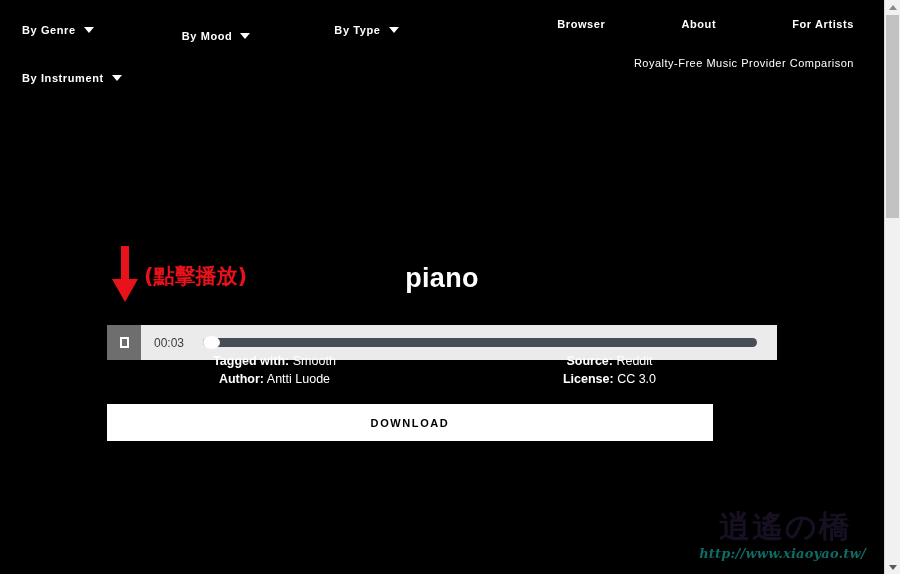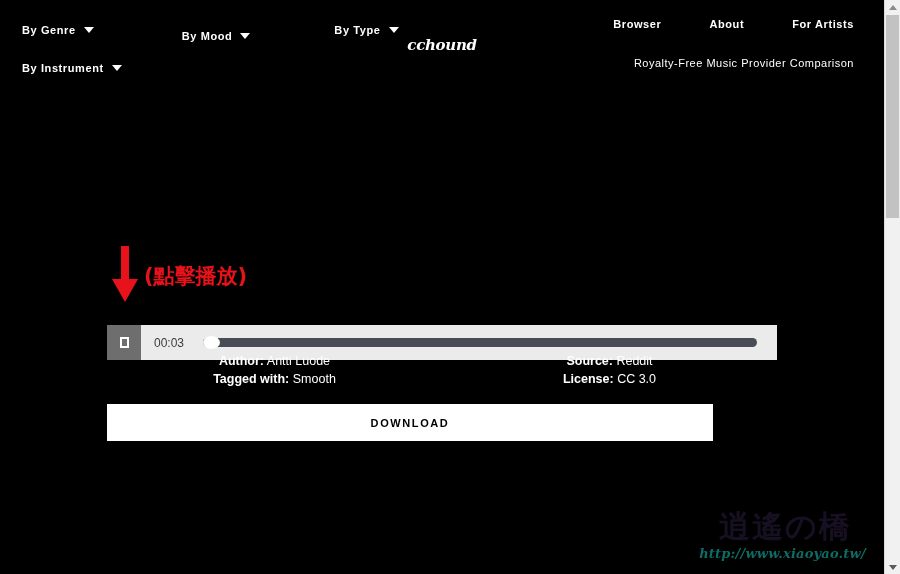--- a/index.html
+++ b/index.html
@@ -31,21 +31,21 @@
     overflow: hidden;
   }
 
   
   .nav-left {
     position: absolute;
     left: 22px; top: 18px;
     width: 380px;
   }
   .nav-row-1 { display: flex; align-items: center; gap: 42px; }
-  .nav-row-2 { display: flex; align-items: center; margin-top: 20px; }
+  .nav-row-2 { display: flex; align-items: center; margin-top: 30px; }
   .nav-item {
     display: flex;
     align-items: center;
     color: #ffffff;
     font-size: 11px;
     font-weight: bold;
     letter-spacing: 0.6px;
     margin-right: 46px;
     white-space: nowrap;
     cursor: pointer;
@@ -76,21 +76,21 @@
   .nav-right {
     position: absolute;
     right: 30px; top: 18px;
     text-align: right;
   }
   .nav-right-row1 {
     display: flex;
     justify-content: flex-end;
     align-items: center;
   }
-  .nav-right .nav-item { margin-right: 0; margin-left: 48px; }
+  .nav-right .nav-item { margin-right: 0; margin-left: 76px; }
   .nav-right-row2 {
     margin-top: 27px;
     color: #ffffff;
     font-size: 11px;
     font-weight: normal;
     letter-spacing: 0.5px;
     white-space: nowrap;
     cursor: pointer;
   }
 
@@ -330,21 +330,20 @@
         </div>
       </div>
       <div class="nav-row-2">
         <div class="nav-item">
           <span>By Instrument</span>
           <span class="caret"></span>
         </div>
       </div>
     </div>
 
-    <div class="logo">cchound</div>
 
     <div class="nav-right">
       <div class="nav-right-row1">
         <div class="nav-item">
           <span>Browser</span>
         </div>
         <div class="nav-item">
           <span>About</span>
         </div>
         <div class="nav-item">
@@ -354,41 +353,42 @@
       <div class="nav-right-row2">Royalty-Free Music Provider Comparison</div>
     </div>
 
     <div class="annot-arrow">
       <svg width="34" height="58" viewBox="0 0 34 58">
         <polygon points="13,0 21,0 21,33 30,33 17,56 4,33 13,33" fill="#e8121a"></polygon>
       </svg>
     </div>
     <div class="annot-text">(點擊播放)</div>
 
+    <div class="track-title">piano</div>
 
     <div class="player">
       <div class="player-btn">
         <div class="stop-glyph"></div>
       </div>
       <div class="player-time">00:03</div>
       <div class="player-track-wrap">
         <div class="player-track"></div>
         <div class="player-handle"></div>
       </div>
     </div>
 
     <div class="meta">
       <div class="meta-col">
         <div class="line">
+          <span class="meta-key">Tagged with:</span>
+          <span class="meta-val">Smooth</span>
+        </div>
+        <div class="line">
           <span class="meta-key">Author:</span>
           <span class="meta-val">Antti Luode</span>
-        </div>
-        <div class="line">
-          <span class="meta-key">Tagged with:</span>
-          <span class="meta-val">Smooth</span>
         </div>
       </div>
       <div class="meta-col">
         <div class="line">
           <span class="meta-key">Source:</span>
           <span class="meta-val">Reddit</span>
         </div>
         <div class="line">
           <span class="meta-key">License:</span>
           <span class="meta-val">CC 3.0</span>

